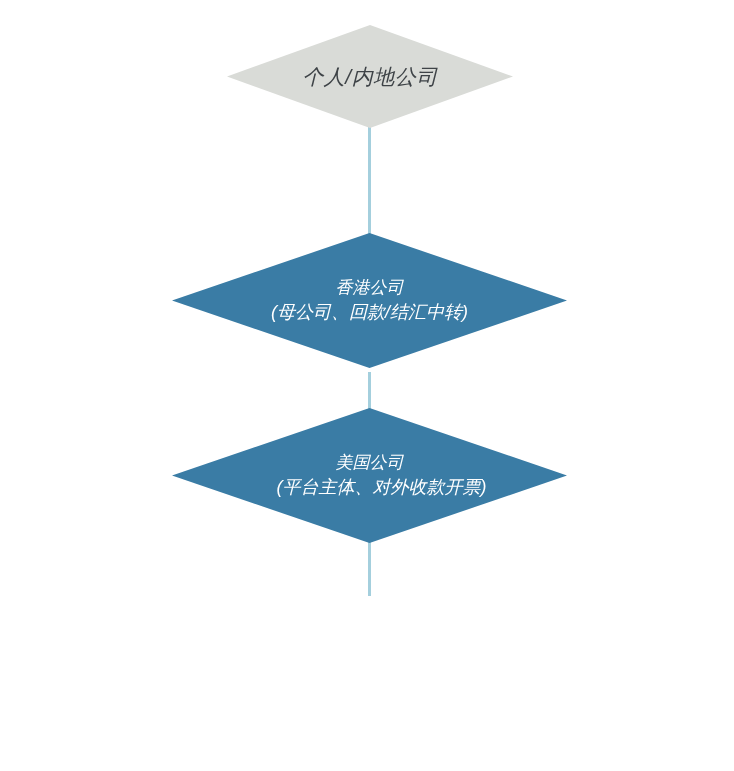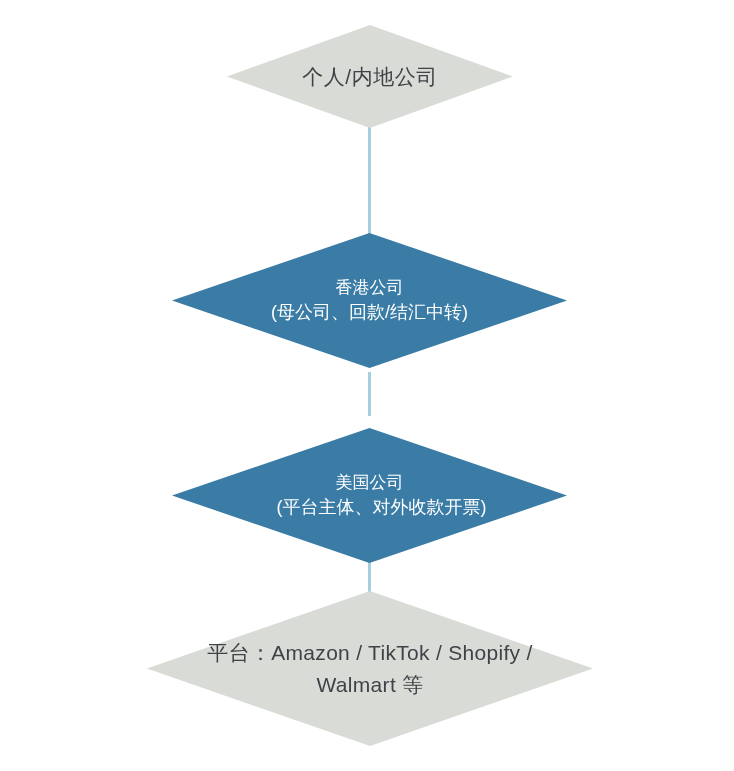--- a/index.html
+++ b/index.html
@@ -13,20 +13,21 @@
     background: #ffffff;
     font-family: "Liberation Sans", "DejaVu Sans", sans-serif;
     overflow: hidden;
   }
 
   #diagram-canvas {
     position: relative;
     width: 734px;
     height: 771px;
     background: #ffffff;
+    font-style: italic;
   }
 
   
   .connector {
     position: absolute;
     width: 3px;
     background: #a4cfdd;
     left: 368px;
   }
   .connector.c1 { top: 124px;  height: 122px; }
@@ -85,21 +86,21 @@
 
   #node-hk {
     left: 172px; top: 233px;
     width: 395px; height: 135px;
   }
   #node-hk .label { font-size: 17px; }
   #node-hk .label .line-1 { font-size: 17px; }
   #node-hk .label .line-2 { font-size: 18px; }
 
   #node-us {
-    left: 172px; top: 428px;
+    left: 172px; top: 408px;
     width: 395px; height: 135px; justify-content: center;
   }
   #node-us .label { font-size: 17px; }
   #node-us .label .line-1 { font-size: 17px; }
   #node-us .label .line-2 { font-size: 18px; margin-left: 24px; }
 
   #node-platform {
     left: 147px; top: 591px;
     width: 446px; height: 155px;
   }
@@ -134,21 +135,14 @@
   </div>
 
   <div class="node blue" id="node-us">
     <div class="shape"></div>
     <div class="label">
       <span class="line-1">美国公司</span>
       <span class="line-2">(平台主体、对外收款开票)</span>
     </div>
   </div>
 
-  <div class="node gray" id="node-platform">
-    <div class="shape"></div>
-    <div class="label">
-      <span class="line-1">平台：Amazon / TikTok / Shopify /</span>
-      <span class="line-2">Walmart 等</span>
-    </div>
-  </div>
 
 </div>
 
 </body></html>

